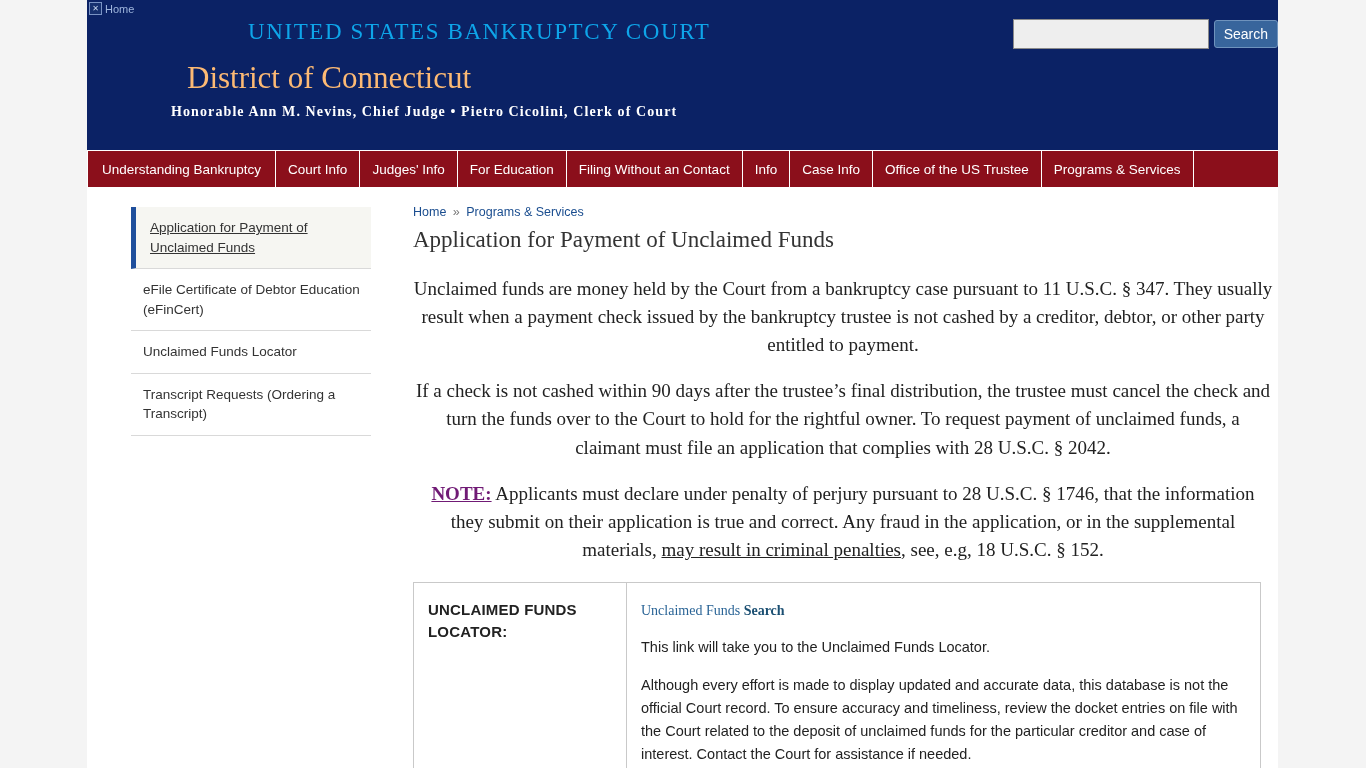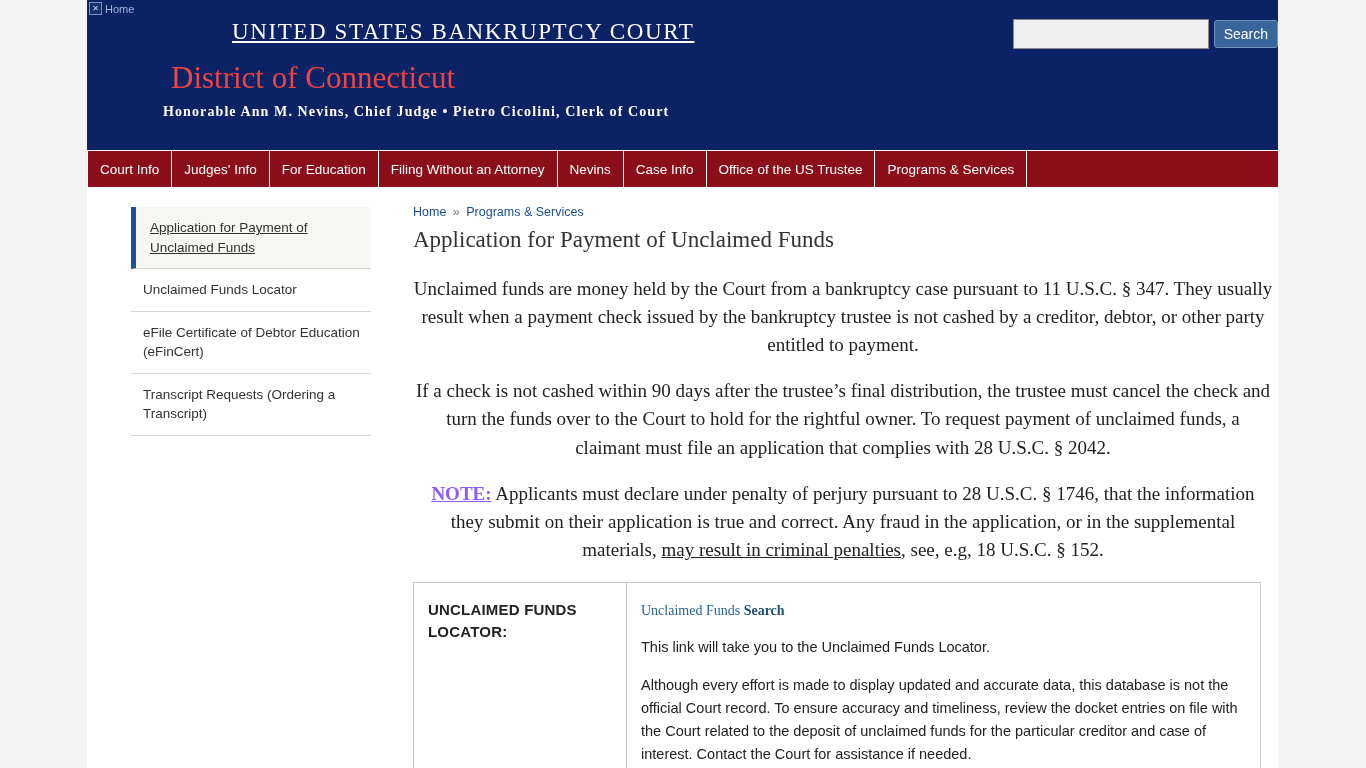--- a/index.html
+++ b/index.html
@@ -54,41 +54,40 @@
     border: 1px solid #7a93c4;
     background: #16306f;
     position: relative;
     font-size: 8px;
     line-height: 11px;
     text-align: center;
     color: #c8d6ee;
   }
   .court-title {
     position: absolute;
-    left: 145px;
+    left: 161px;
     top: 19px;
     font-family: "Liberation Serif", serif;
     font-size: 23px;
     letter-spacing: 1.6px;
-    color: #ffffff;
+    color: #0ea5e9;
     white-space: nowrap;
-    text-decoration: underline;
   }
   .district {
     position: absolute;
+    left: 100px;
+    top: 60px;
+    font-family: "Liberation Serif", serif;
+    font-size: 31px;
+    color: #fdba74;
+    white-space: nowrap;
+  }
+  .judges {
+    position: absolute;
     left: 84px;
-    top: 60px;
-    font-family: "Liberation Serif", serif;
-    font-size: 31px;
-    color: #ef4444;
-    white-space: nowrap;
-  }
-  .judges {
-    position: absolute;
-    left: 76px;
     top: 104px;
     font-family: "Liberation Serif", serif;
     font-size: 14px;
     font-weight: bold;
     letter-spacing: 1.1px;
     color: #ffffff;
     white-space: nowrap;
   }
   .search-area {
     position: absolute;
@@ -193,21 +192,21 @@
   }
   p.body-text {
     font-family: "Liberation Serif", serif;
     font-size: 19px;
     line-height: 1.48;
     color: #222222;
     margin: 0 0 18px 0;
     text-align: center;
   }
   .note-label {
-    color: #8b5cf6;
+    color: #701a75;
     font-weight: bold;
     text-decoration: underline;
   }
   .underline { text-decoration: underline; }
   
   .info-table {
     border: 1px solid #c9c9c9;
     border-collapse: collapse;
     width: 848px;
     margin-top: 14px;
@@ -258,41 +257,42 @@
       <div class="district">District of Connecticut</div>
       <div class="judges">Honorable Ann M. Nevins, Chief Judge • Pietro Cicolini, Clerk of Court</div>
 
       <div class="search-area">
         <input class="search-input" type="text" placeholder="" style="">
         <button class="search-button">Search</button>
       </div>
     </div>
 
     <div class="nav">
+      <div class="nav-item first">Understanding Bankruptcy</div>
       <div class="nav-item">Court Info</div>
       <div class="nav-item">Judges' Info</div>
       <div class="nav-item">For Education</div>
-      <div class="nav-item">Filing Without an Attorney</div>
-      <div class="nav-item">Nevins</div>
+      <div class="nav-item">Filing Without an Contact</div>
+      <div class="nav-item">Info</div>
       <div class="nav-item">Case Info</div>
       <div class="nav-item">Office of the US Trustee</div>
       <div class="nav-item">Programs &amp; Services</div>
     </div>
 
     <div class="content-wrap">
 
       <div class="sidebar">
         <div class="side-item active">
           <span>Application for Payment of Unclaimed Funds</span>
         </div>
         <div class="side-item">
+          <span>eFile Certificate of Debtor Education (eFinCert)</span>
+        </div>
+        <div class="side-item">
           <span>Unclaimed Funds Locator</span>
-        </div>
-        <div class="side-item">
-          <span>eFile Certificate of Debtor Education (eFinCert)</span>
         </div>
         <div class="side-item">
           <span>Transcript Requests (Ordering a Transcript)</span>
         </div>
       </div>
 
       <div class="main">
 
         <div class="breadcrumb">
           <a>Home</a>

